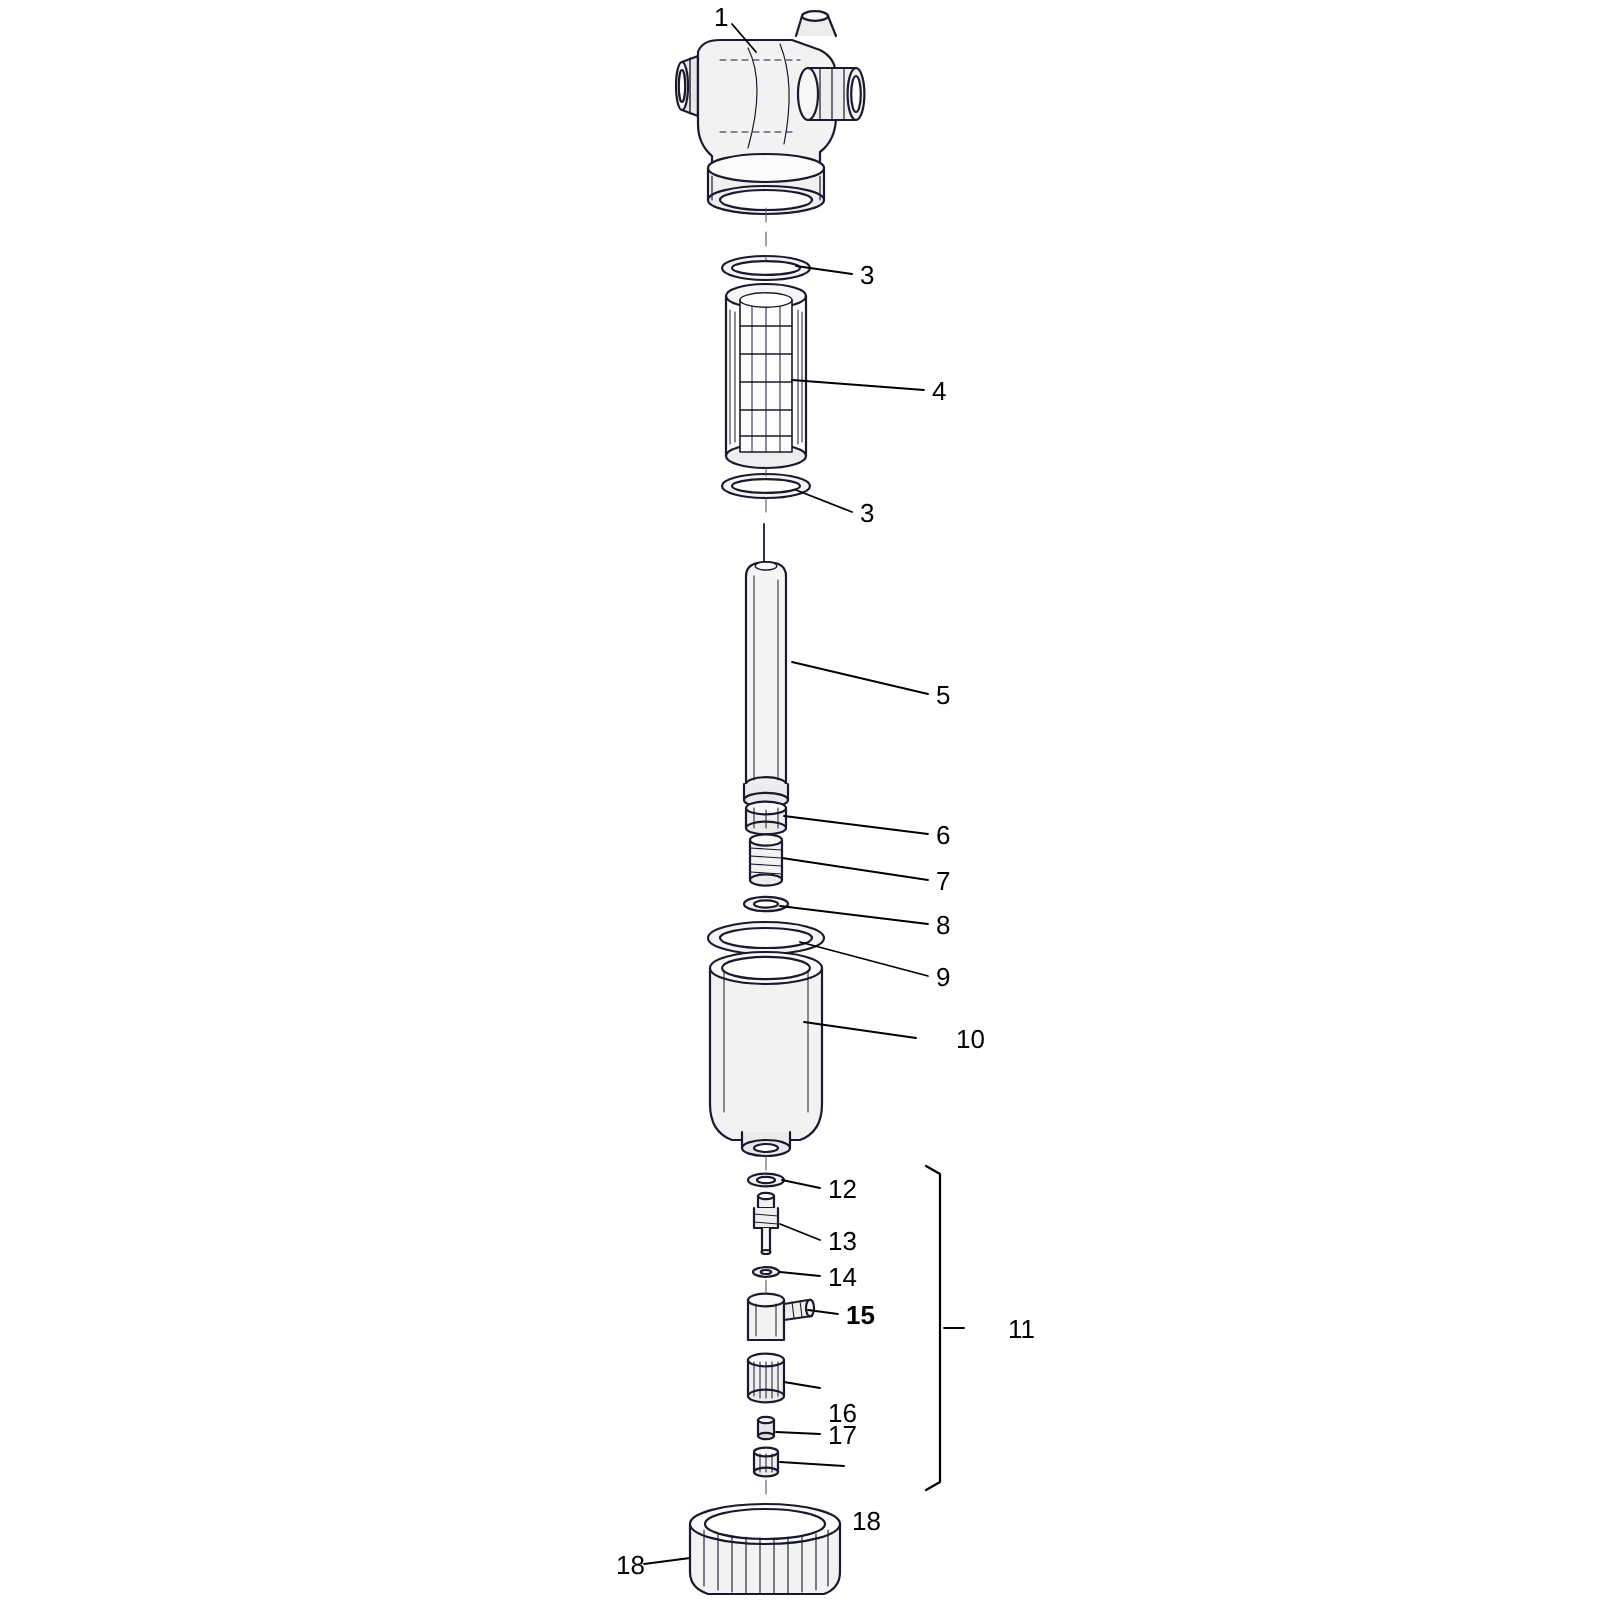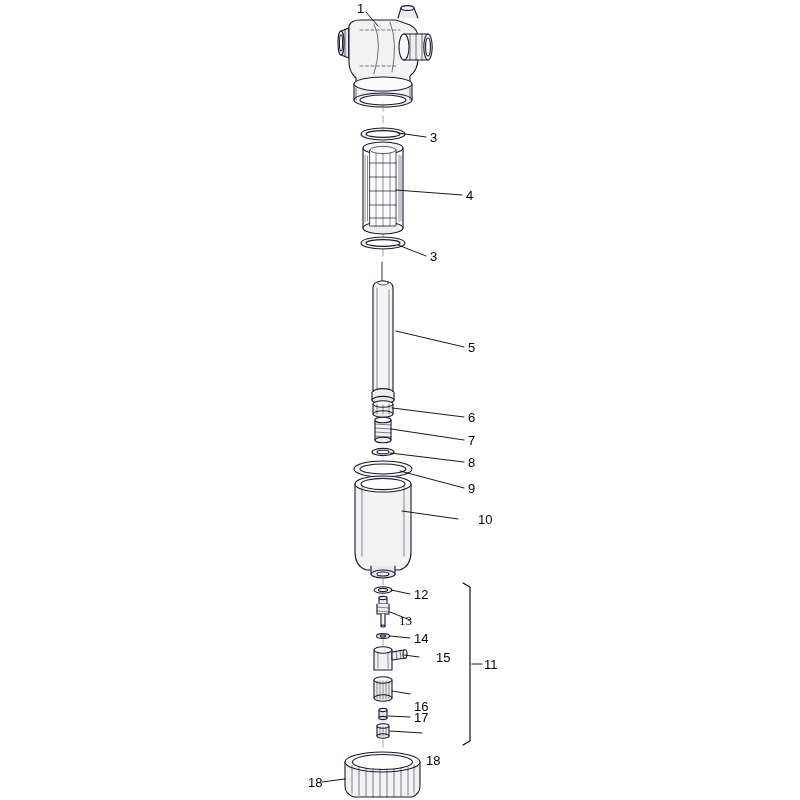--- a/index.html
+++ b/index.html
@@ -244,22 +244,22 @@
   <div class="lbl" style="left:430px; top:131px;">3</div>
   <div class="lbl" style="left:466px; top:189px;">4</div>
   <div class="lbl" style="left:430px; top:250px;">3</div>
   <div class="lbl" style="left:468px; top:341px;">5</div>
   <div class="lbl" style="left:468px; top:411px;">6</div>
   <div class="lbl" style="left:468px; top:434px;">7</div>
   <div class="lbl" style="left:468px; top:456px;">8</div>
   <div class="lbl" style="left:468px; top:482px;">9</div>
   <div class="lbl" style="left:478px; top:513px;">10</div>
   <div class="lbl" style="left:414px; top:588px;">12</div>
-  <div class="lbl" style="left:399px; top:614px;font-family:Liberation Serif, serif;">13</div>
+  <div class="lbl" style="left:414px; top:614px;">13</div>
   <div class="lbl" style="left:414px; top:632px;">14</div>
-  <div class="lbl" style="left:436px; top:651px;">15</div>
+  <div class="lbl" style="left:423px; top:651px;font-weight:bold;">15</div>
   <div class="lbl" style="left:414px; top:688px;margin-top:12px;">16</div>
   <div class="lbl" style="left:414px; top:711px;text-align:center;">17</div>
   <div class="lbl" style="left:426px; top:727px;margin-top:27px;">18</div>
-  <div class="lbl" style="left:484px; top:658px;">11</div>
+  <div class="lbl" style="left:504px; top:658px;">11</div>
   <div class="lbl" style="left:308px; top:776px;">18</div>
 
 </div>
 
 </body></html>

